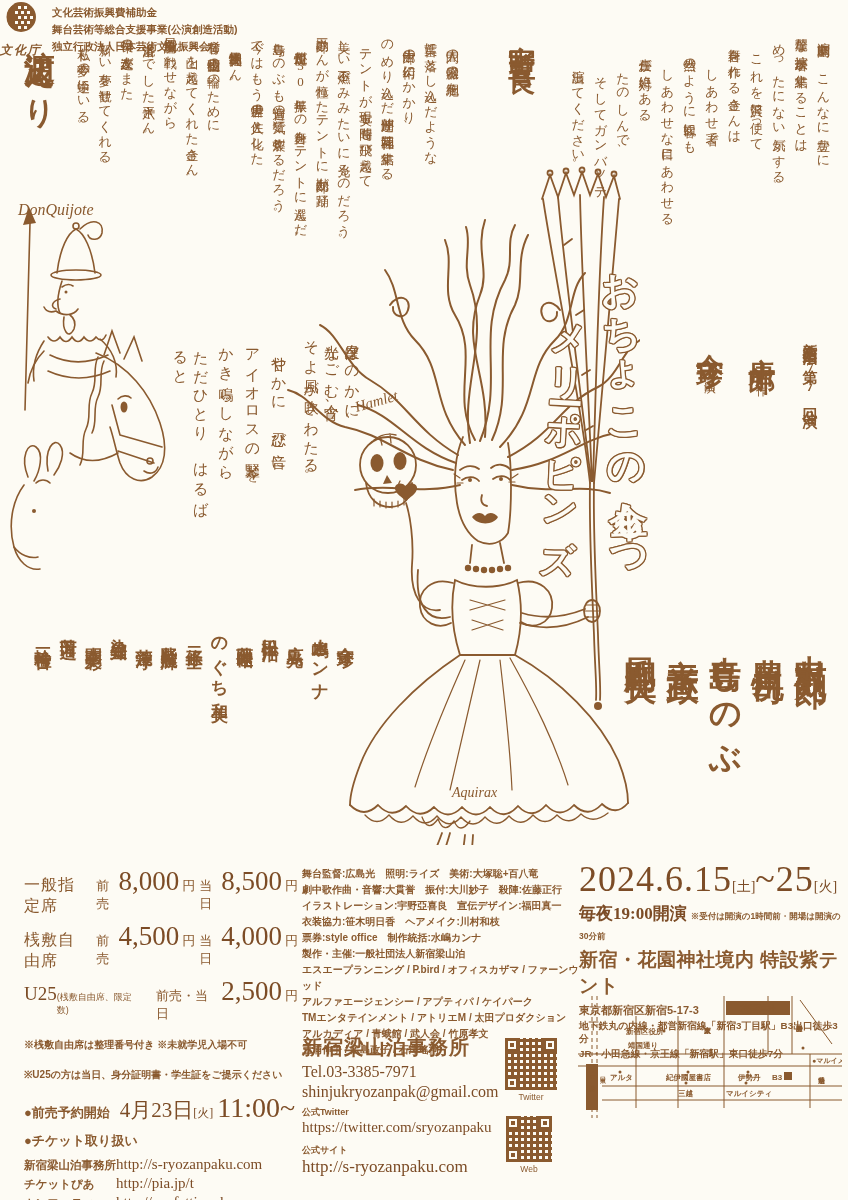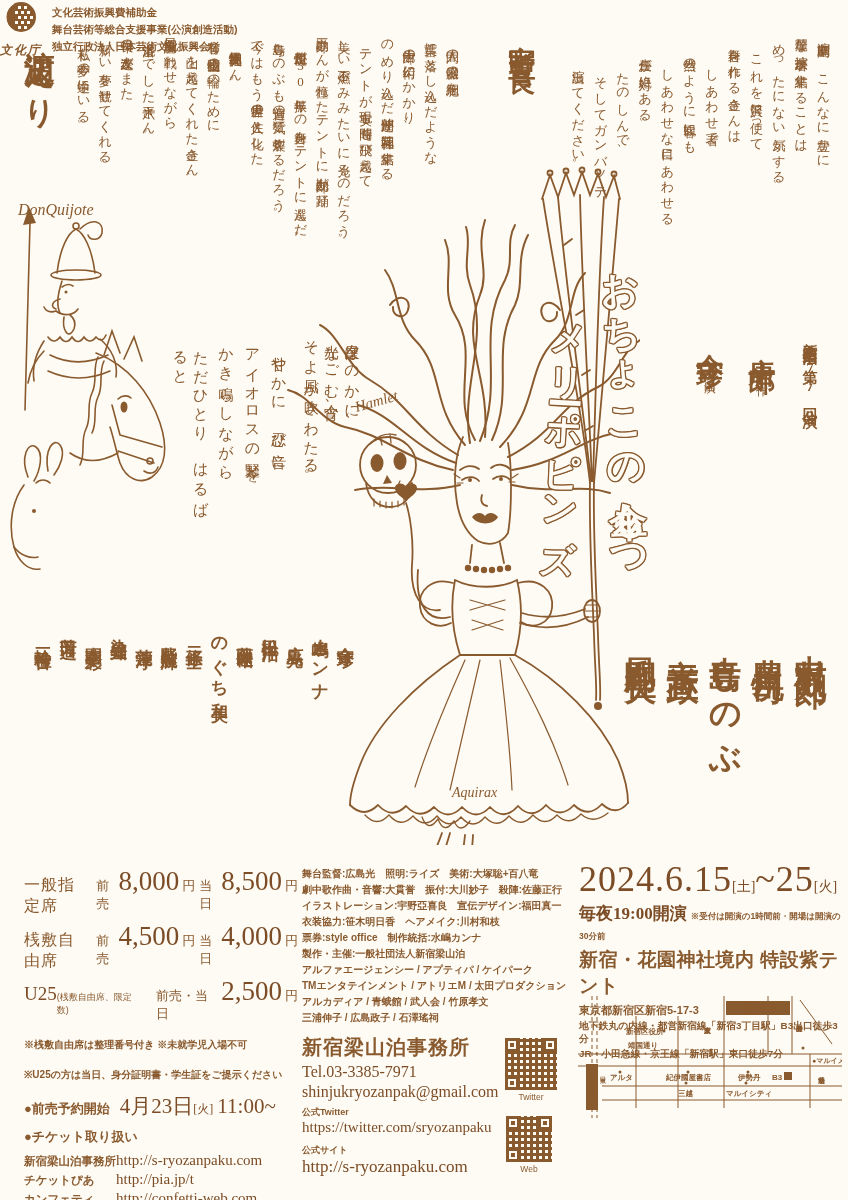--- a/index.html
+++ b/index.html
@@ -310,21 +310,21 @@
     <span class="t-sm">前売・当日</span>
     <span class="t-num">2,500</span>
     <span class="t-sm">円</span>
   </div>
   <div class="t-note">※桟敷自由席は整理番号付き ※未就学児入場不可</div>
   <div class="t-note">※U25の方は当日、身分証明書・学生証をご提示ください</div>
   <div class="t-row" style="margin-top:10px;">
     <span class="t-head" style="margin:0 10px 0 0;">●前売予約開始</span>
     <span style="font-size:21px;color:var(--ink2);">4月23日</span>
     <span style="font-size:12px;color:var(--ink2);">[火]</span>
-    <span style="font-size:21px;color:var(--ink2);margin-left:4px;">11:00~</span>
+    <span style="font-size:28px;color:var(--ink2);margin-left:4px;">11:00~</span>
   </div>
   <div class="t-head" style="margin-top:8px;">●チケット取り扱い</div>
   <div class="o-row">
     <span class="o-name">新宿梁山泊事務所</span>
     <span class="o-url">http://s-ryozanpaku.com</span>
   </div>
   <div class="o-row">
     <span class="o-name">チケットぴあ</span>
     <span class="o-url">http://pia.jp/t</span>
   </div>
@@ -335,20 +335,21 @@
 
 </div>
 
 <div class="abs" id="staff">
   <div>舞台監督:広島光　照明:ライズ　美術:大塚聡+百八竜</div>
   <div>劇中歌作曲・音響:大貫誉　振付:大川妙子　殺陣:佐藤正行</div>
   <div>イラストレーション:宇野亞喜良　宣伝デザイン:福田真一</div>
   <div>衣装協力:笹木明日香　ヘアメイク:川村和枝</div>
   <div>票券:style office　制作統括:水嶋カンナ</div>
   <div>製作・主催:一般社団法人新宿梁山泊</div>
+  <div>エスエープランニング / P.bird / オフィスカザマ / ファーンウッド</div>
   <div>アルファエージェンシー / アプティパ / ケイパーク</div>
   <div>TMエンタテインメント / アトリエM / 太田プロダクション</div>
   <div>アルカディア / 青蛾館 / 武人会 / 竹原孝文</div>
   <div>三浦伸子 / 広島政子 / 石澤瑤祠</div>
 </div>
 
 <div class="abs" style="left:302px;top:1034px;">
   <div class="off-name">新宿梁山泊事務所</div>
   <div class="off-line">Tel.03-3385-7971</div>
   <div class="off-line">shinjukryozanpak@gmail.com</div>

